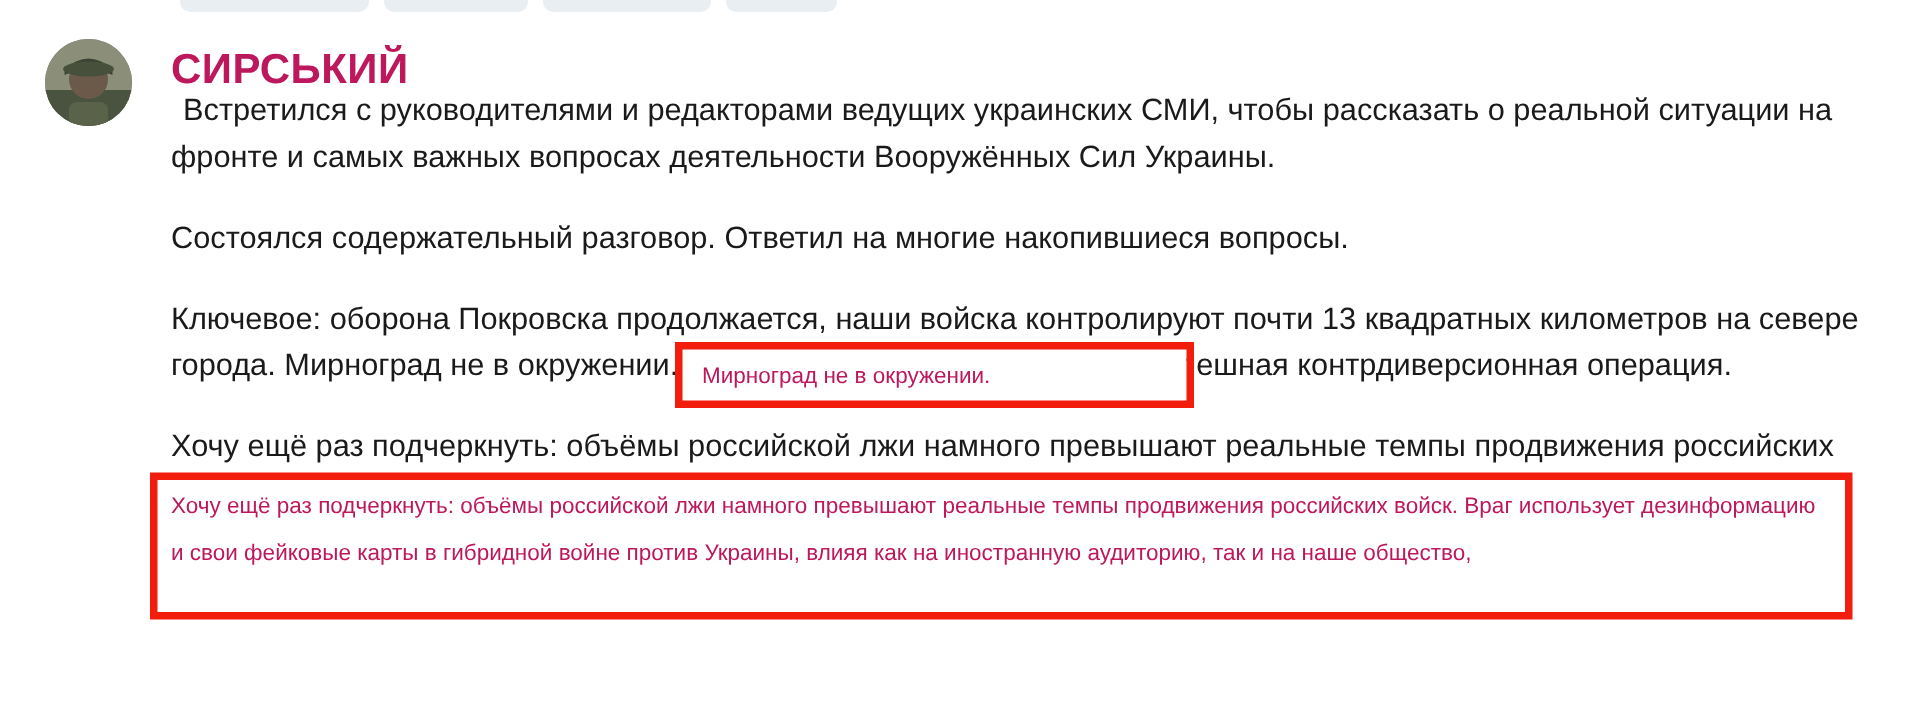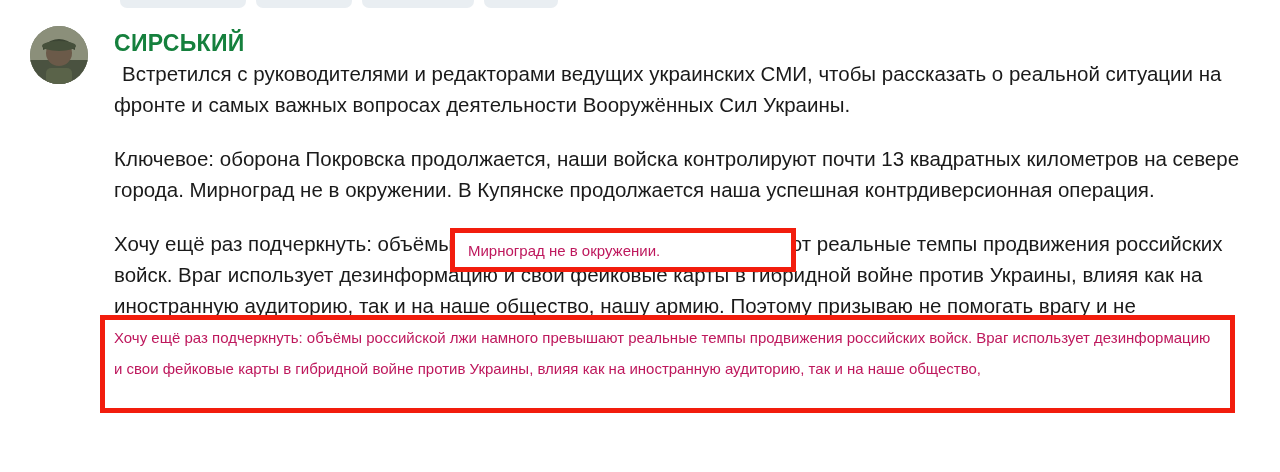--- a/index.html
+++ b/index.html
@@ -55,23 +55,23 @@
     overflow: hidden;
     background: #6a7360;
   }
   .avatar svg { display: block; }
 
   
   .author {
     position: absolute;
     left: 114px;
     top: 30px;
-    font-size: 23px;
+    font-size: 28px;
     font-weight: bold;
-    color: #15803d;
+    color: #be185d;
     letter-spacing: 0.3px;
   }
 
   
   .body-text {
     position: absolute;
     left: 114px;
     top: 58px;
     width: 1148px;
     font-size: 20.5px;
@@ -150,20 +150,21 @@
       <path d="M13 20 Q29 6 45 20 L45 24 Q29 16 13 24 Z" fill="#3b4433"></path>
       <ellipse cx="29" cy="20" rx="17" ry="5" fill="#46503b"></ellipse>
       <rect x="16" y="42" width="26" height="16" rx="5" fill="#5a6349"></rect>
     </svg>
   </div>
 
   <div class="author">СИРСЬКИЙ</div>
 
   <div class="body-text">
     <p class="indent-first"> Встретился с руководителями и редакторами ведущих украинских СМИ, чтобы рассказать о реальной ситуации на фронте и самых важных вопросах деятельности Вооружённых Сил Украины.</p>
+    <p>Состоялся содержательный разговор. Ответил на многие накопившиеся вопросы.</p>
     <p>Ключевое: оборона Покровска продолжается, наши войска контролируют почти 13 квадратных километров на севере города. Мирноград не в окружении. В Купянске продолжается наша успешная контрдиверсионная операция.</p>
     <p>Хочу ещё раз подчеркнуть: объёмы российской лжи намного превышают реальные темпы продвижения российских войск. Враг использует дезинформацию и свои фейковые карты в гибридной войне против Украины, влияя как на иностранную аудиторию, так и на наше общество, нашу армию. Поэтому призываю не помогать врагу и не распространять сообщения российской пропаганды.</p>
   </div>
 
 
   <div class="mask m1"></div>
   <div class="boxed-text bt1">Мирноград не в окружении.</div>
   <div class="redbox rb1"></div>
 
   <div class="mask m2"></div>

